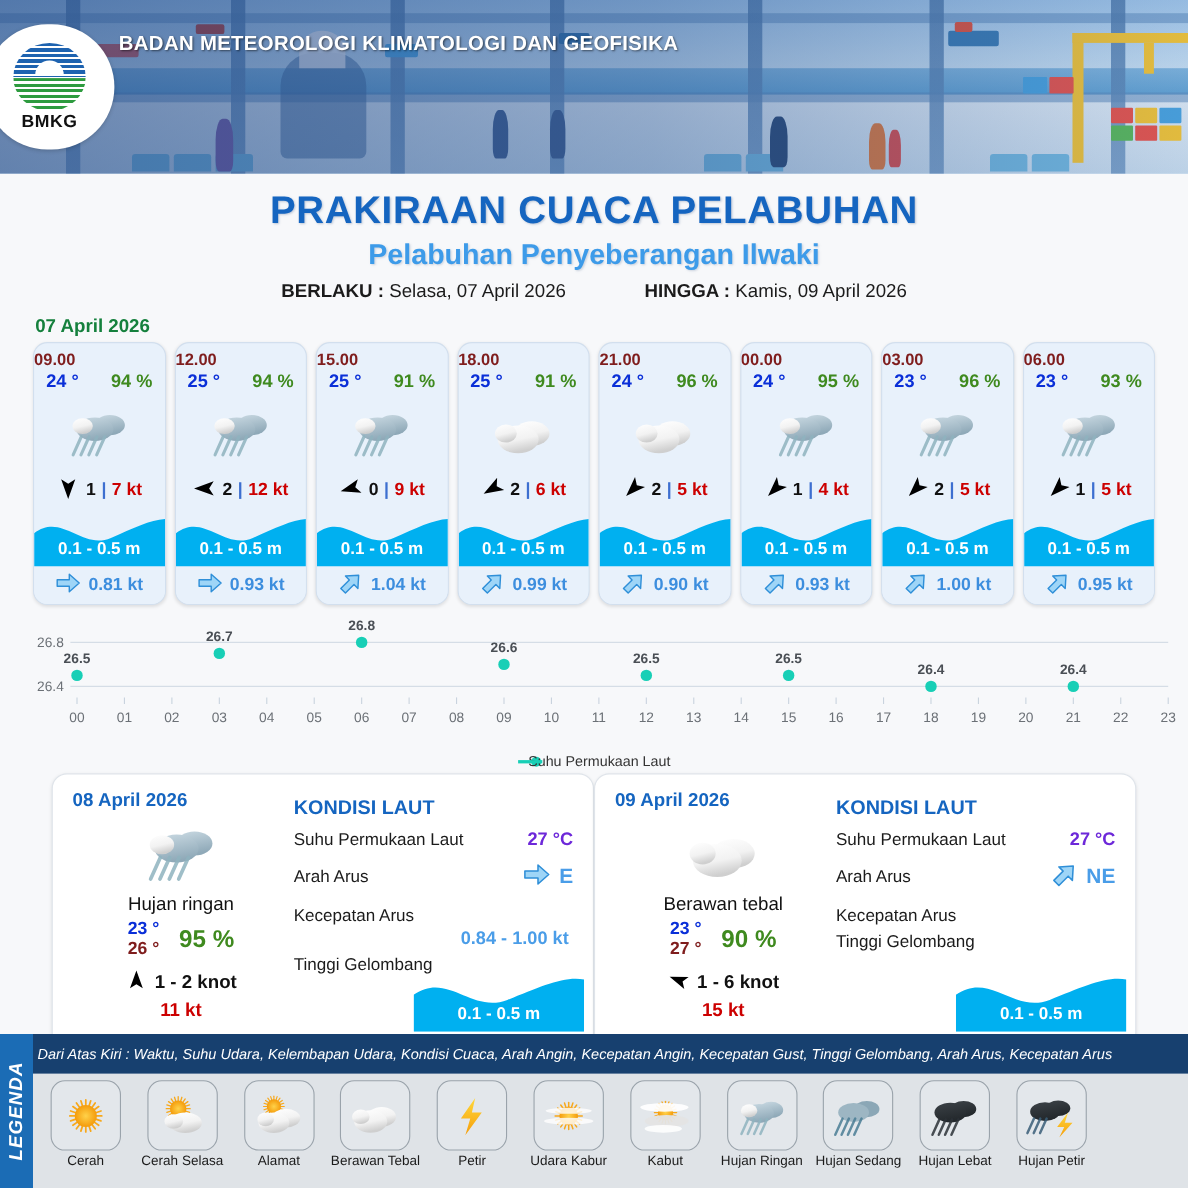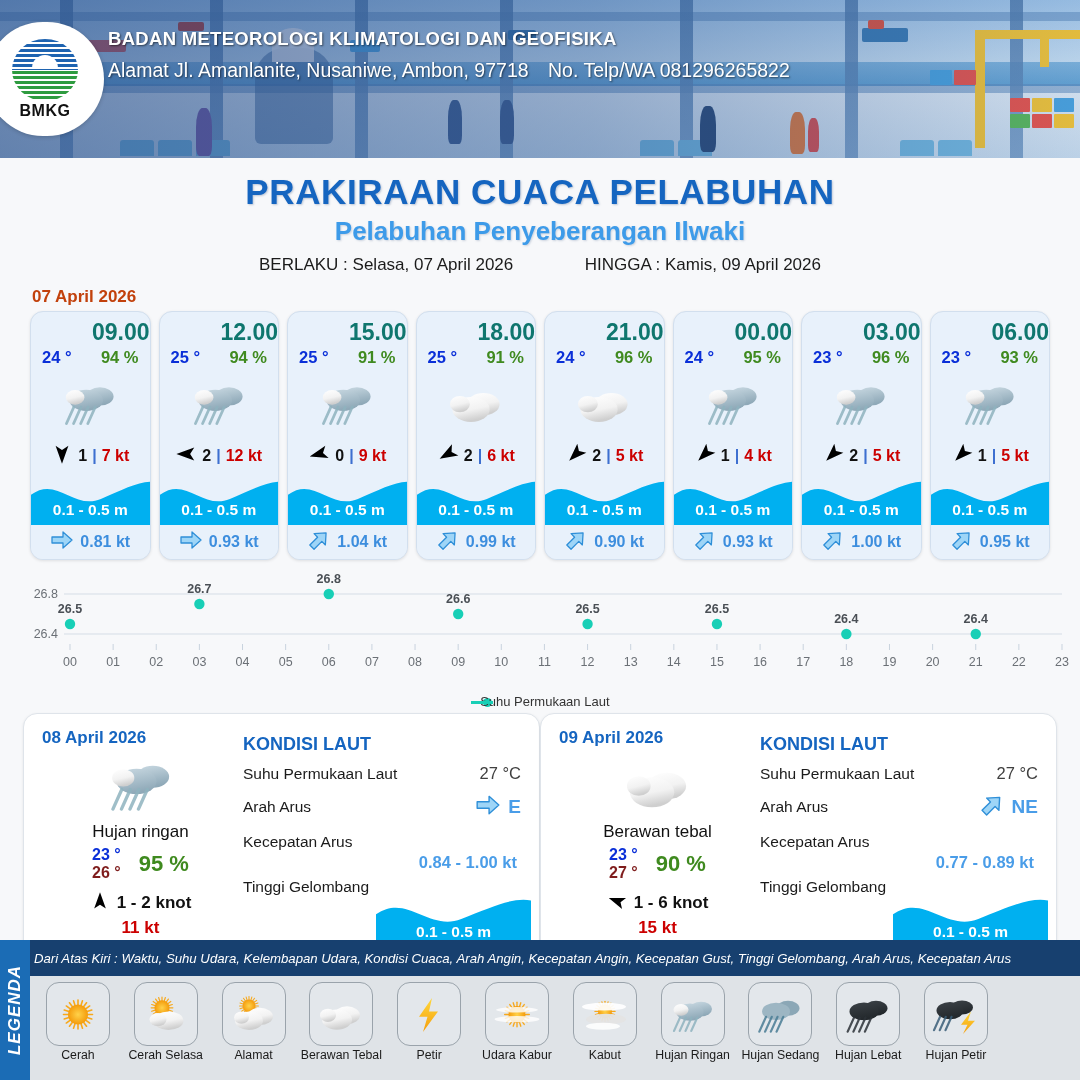--- a/index.html
+++ b/index.html
@@ -69,34 +69,34 @@
             text-shadow:1px 1px 2px rgba(0,0,0,.55); }
   .hdr-l3 span { margin-left:14px; }
 
   
   .title-zone { text-align:center; padding-top:14px; }
   .t-main { font-size:35px; font-weight:bold; color:#1565c0; letter-spacing:.6px;
             text-shadow:1px 1px 2px rgba(120,140,170,.45); }
   .t-sub  { font-size:26px; font-weight:bold; color:#3d9be9; margin-top:4px;
             text-shadow:1px 1px 2px rgba(120,140,170,.35); }
   .t-range { margin-top:8px; font-size:17px; color:#1b1b1b; }
-  .t-range .k { font-weight:normal; }
+  .t-range .k { font-weight:bold; }
   .t-range .gap { display:inline-block; width:62px; }
 
   
-  .date-label { margin:12px 0 4px 32px; font-size:17px; font-weight:bold; color:#c2410c; }
+  .date-label { margin:12px 0 4px 32px; font-size:17px; font-weight:bold; color:#15803d; }
 
   .cards { display:flex; gap:8px; padding:0 30px; }
   .card {
     width:127px; background:#e8f1fb; border:1px solid #d2dfee;
     border-radius:13px; overflow:hidden; position:relative;
     box-shadow:0 1px 3px rgba(0,0,0,.1);
     display:flex; flex-direction:column;
   }
-  .c-time { text-align:right; font-size:23px; font-weight:bold; color:#0f766e;
+  .c-time { text-align:left; font-size:15px; font-weight:bold; color:#7f1d1d;
             padding:7px 0 1px; }
   .c-th { display:flex; justify-content:space-between; padding:1px 11px 0; }
   .c-temp { font-size:16.5px; font-weight:bold; color:#0a2fd8; }
   .c-hum  { font-size:16.5px; font-weight:bold; color:#3f8a1f; }
   .c-icon { height:72px; display:flex; align-items:center; justify-content:center; }
   .c-wind { display:flex; align-items:center; justify-content:center;
             gap:5px; height:34px; padding:0 6px; }
   .c-wnum { font-size:16px; font-weight:bold; color:#111; }
   .c-bar  { color:#3d6fd0; font-size:16px; font-weight:bold; }
   .c-gust { font-size:16px; font-weight:bold; color:#cc0000; }
@@ -111,21 +111,21 @@
   
   .chart-zone { position:relative; margin:10px 0 0 0; height:130px; }
   .chart-svg { display:block; }
   .chart-legend { text-align:center; font-size:13px; color:#333; margin-top:-6px; }
   .chart-legend .lg-line { display:inline-block; width:22px; height:3px;
       background:#18cfb6; vertical-align:middle; margin-right:5px; position:relative; }
   .chart-legend .lg-dot { display:inline-block; width:9px; height:9px;
       border-radius:50%; background:#18cfb6; vertical-align:middle; margin:0 -15px 0 -15px; }
 
   
-  .panels { display:flex; padding:0 23px; margin-top:4px; }
+  .panels { display:flex; padding:0 47px; margin-top:4px; }
   .panel { flex:1; background:#fff; border:1px solid #dfe4ea; border-radius:14px;
            height:250px; position:relative; box-shadow:0 1px 3px rgba(0,0,0,.08);
            display:flex; }
   .p-left { width:215px; padding:14px 0 0 18px; }
   .p-date { font-size:17px; font-weight:bold; color:#1565c0; }
   .p-icon { height:70px; display:flex; align-items:center; justify-content:center;
             margin-top:2px; }
   .p-cond { text-align:center; font-size:17px; color:#111; margin-top:2px; }
   .p-temps { display:flex; align-items:center; justify-content:center; gap:18px; margin-top:4px; }
   .p-tcol { line-height:1.15; }
@@ -134,21 +134,21 @@
   .p-hum  { font-size:22px; font-weight:bold; color:#3f8a1f; }
   .p-wind { display:flex; align-items:center; justify-content:center; gap:7px; margin-top:8px; }
   .p-wind-t { font-size:17px; font-weight:bold; color:#111; }
   .p-gust { text-align:center; font-size:17px; font-weight:bold; color:#cc0000; margin-top:3px; }
 
   .p-right { flex:1; padding:20px 18px 0 4px; position:relative; }
   .p-title { font-size:18px; font-weight:bold; color:#1565c0; margin-bottom:5px; }
   .p-row { display:flex; justify-content:space-between; align-items:center;
            margin-top:9px; }
   .p-lab { font-size:15.5px; color:#1b1b1b; }
-  .p-val { font-size:16.5px; font-weight:normal; color:#404040; }
+  .p-val { font-size:16.5px; font-weight:bold; color:#6d28d9; }
   .p-val-big { font-size:19px; font-weight:bold; color:#4a9de8; }
   .p-curline { text-align:right; font-size:16.5px; font-weight:bold;
                color:#4a9de8; margin-top:2px; padding-right:4px; }
   .p-wavebox { position:absolute; right:8px; bottom:14px; width:155px; height:58px; }
   .p-wavebox .wt { position:absolute; left:0; right:0; bottom:7px; text-align:center;
                    font-size:15.5px; font-weight:bold; color:#fff; }
 
   
   .legenda { position:absolute; left:0; bottom:0; width:1080px; height:140px;
              background:#dfe3e7; }
@@ -234,24 +234,20 @@
         <div class="logo-top"></div>
         <div class="logo-bot"></div>
         <div class="logo-sun"></div>
       </div>
       <div class="logo-text">BMKG</div>
     </div>
   </div>
 
   <div class="hdr-text">
     <div class="hdr-l1">BADAN METEOROLOGI KLIMATOLOGI DAN GEOFISIKA</div>
-    <div class="hdr-l3">
-      <span style="margin-left:0">Alamat Jl. Amanlanite, Nusaniwe, Ambon, 97718</span>
-      <span>No. Telp/WA  081296265822</span>
-    </div>
   </div>
 </div>
 
 <div class="title-zone">
   <div class="t-main">PRAKIRAAN CUACA PELABUHAN</div>
   <div class="t-sub">Pelabuhan Penyeberangan Ilwaki</div>
   <div class="t-range">
     <span class="k">BERLAKU :</span>
     <span>Selasa, 07 April 2026</span>
     <span class="gap"></span>
@@ -984,21 +980,20 @@
         <span style="display:flex;align-items:center;gap:7px;">
           <span><svg width="26" height="26" viewBox="0 0 24 24" style="transform:rotate(-45deg)">
     <polygon points="2,9 13,9 13,4 22,12 13,20 13,15 2,15" fill="#9ed5f7" stroke="#2f8fd8" stroke-width="1.3" stroke-linejoin="round"></polygon>
   </svg></span>
           <span class="p-val-big">NE</span>
         </span>
       </div>
       <div class="p-row" style="margin-top:11px;">
         <span class="p-lab">Kecepatan Arus</span>
       </div>
-      <div class="p-curline">0.77 - 0.89 kt</div>
       <div class="p-row" style="margin-top:6px;">
         <span class="p-lab">Tinggi Gelombang</span>
       </div>
       <div class="p-wavebox">
         <svg width="155" height="58" viewBox="0 0 155 58" preserveAspectRatio="none">
     <path d="M0,24.36 C 31,2.9000000000000004 52.7,41.76 85.25,29
              C 114.7,17.4 136.4,6.96 155,10.44
              L 155,58 L 0,58 Z" fill="#00b0f0"></path>
   </svg>
         <div class="wt">0.1 - 0.5 m</div>

